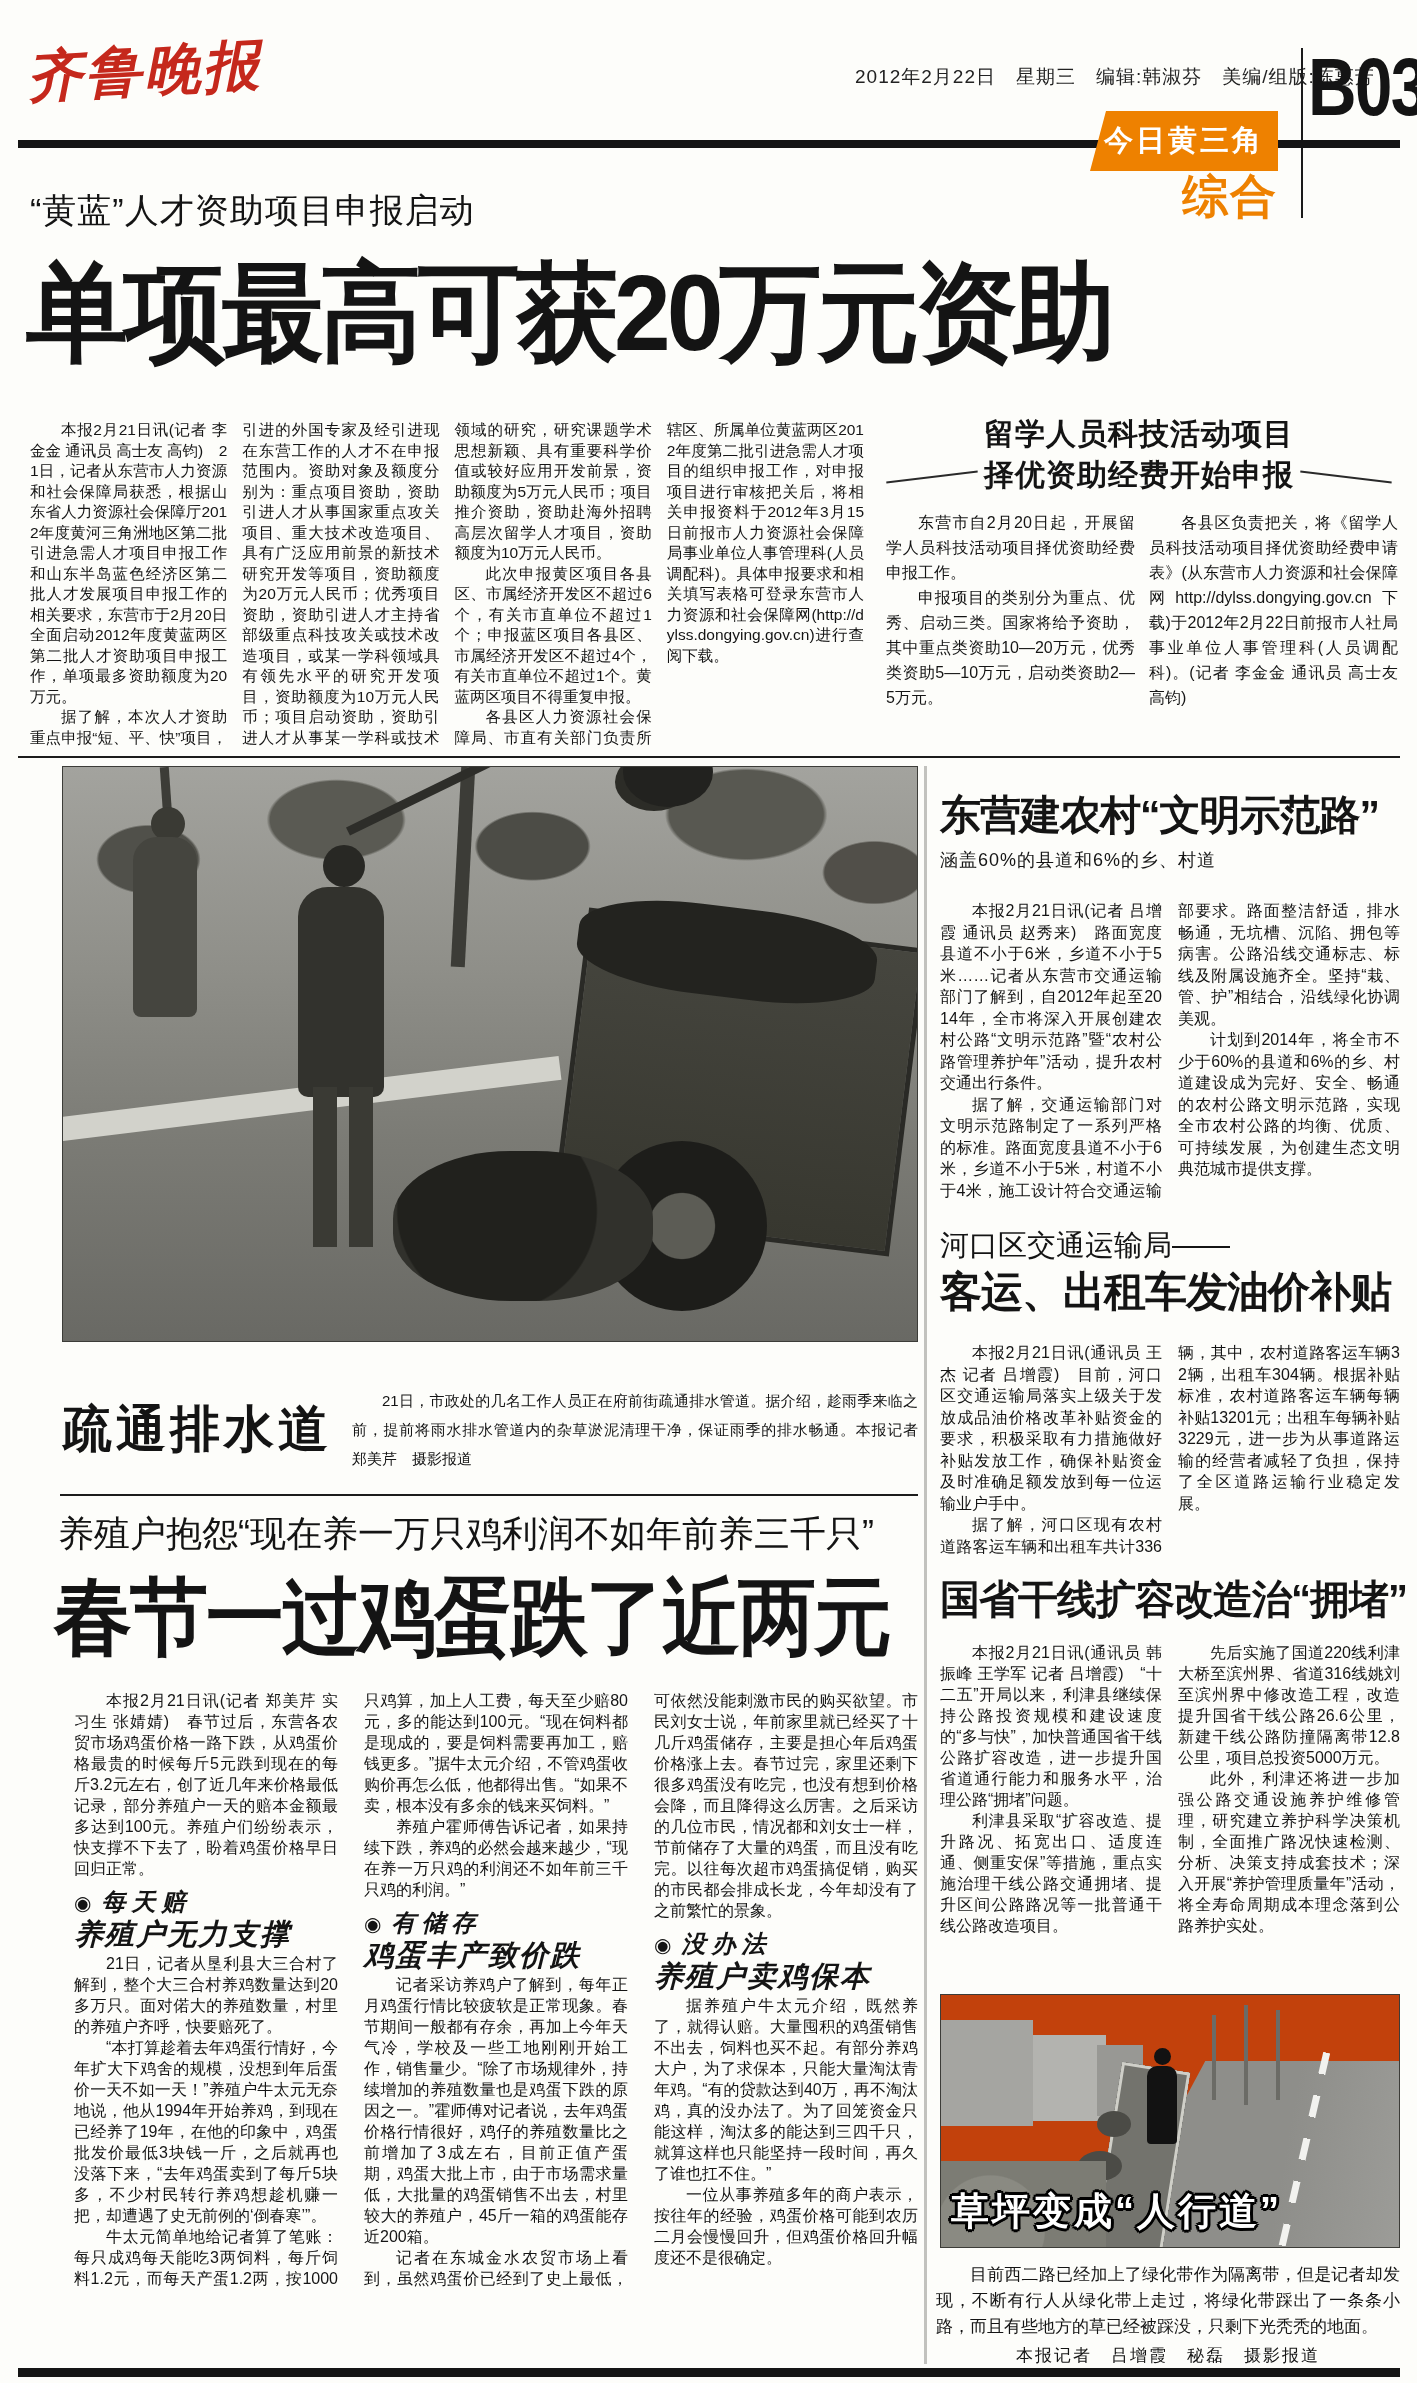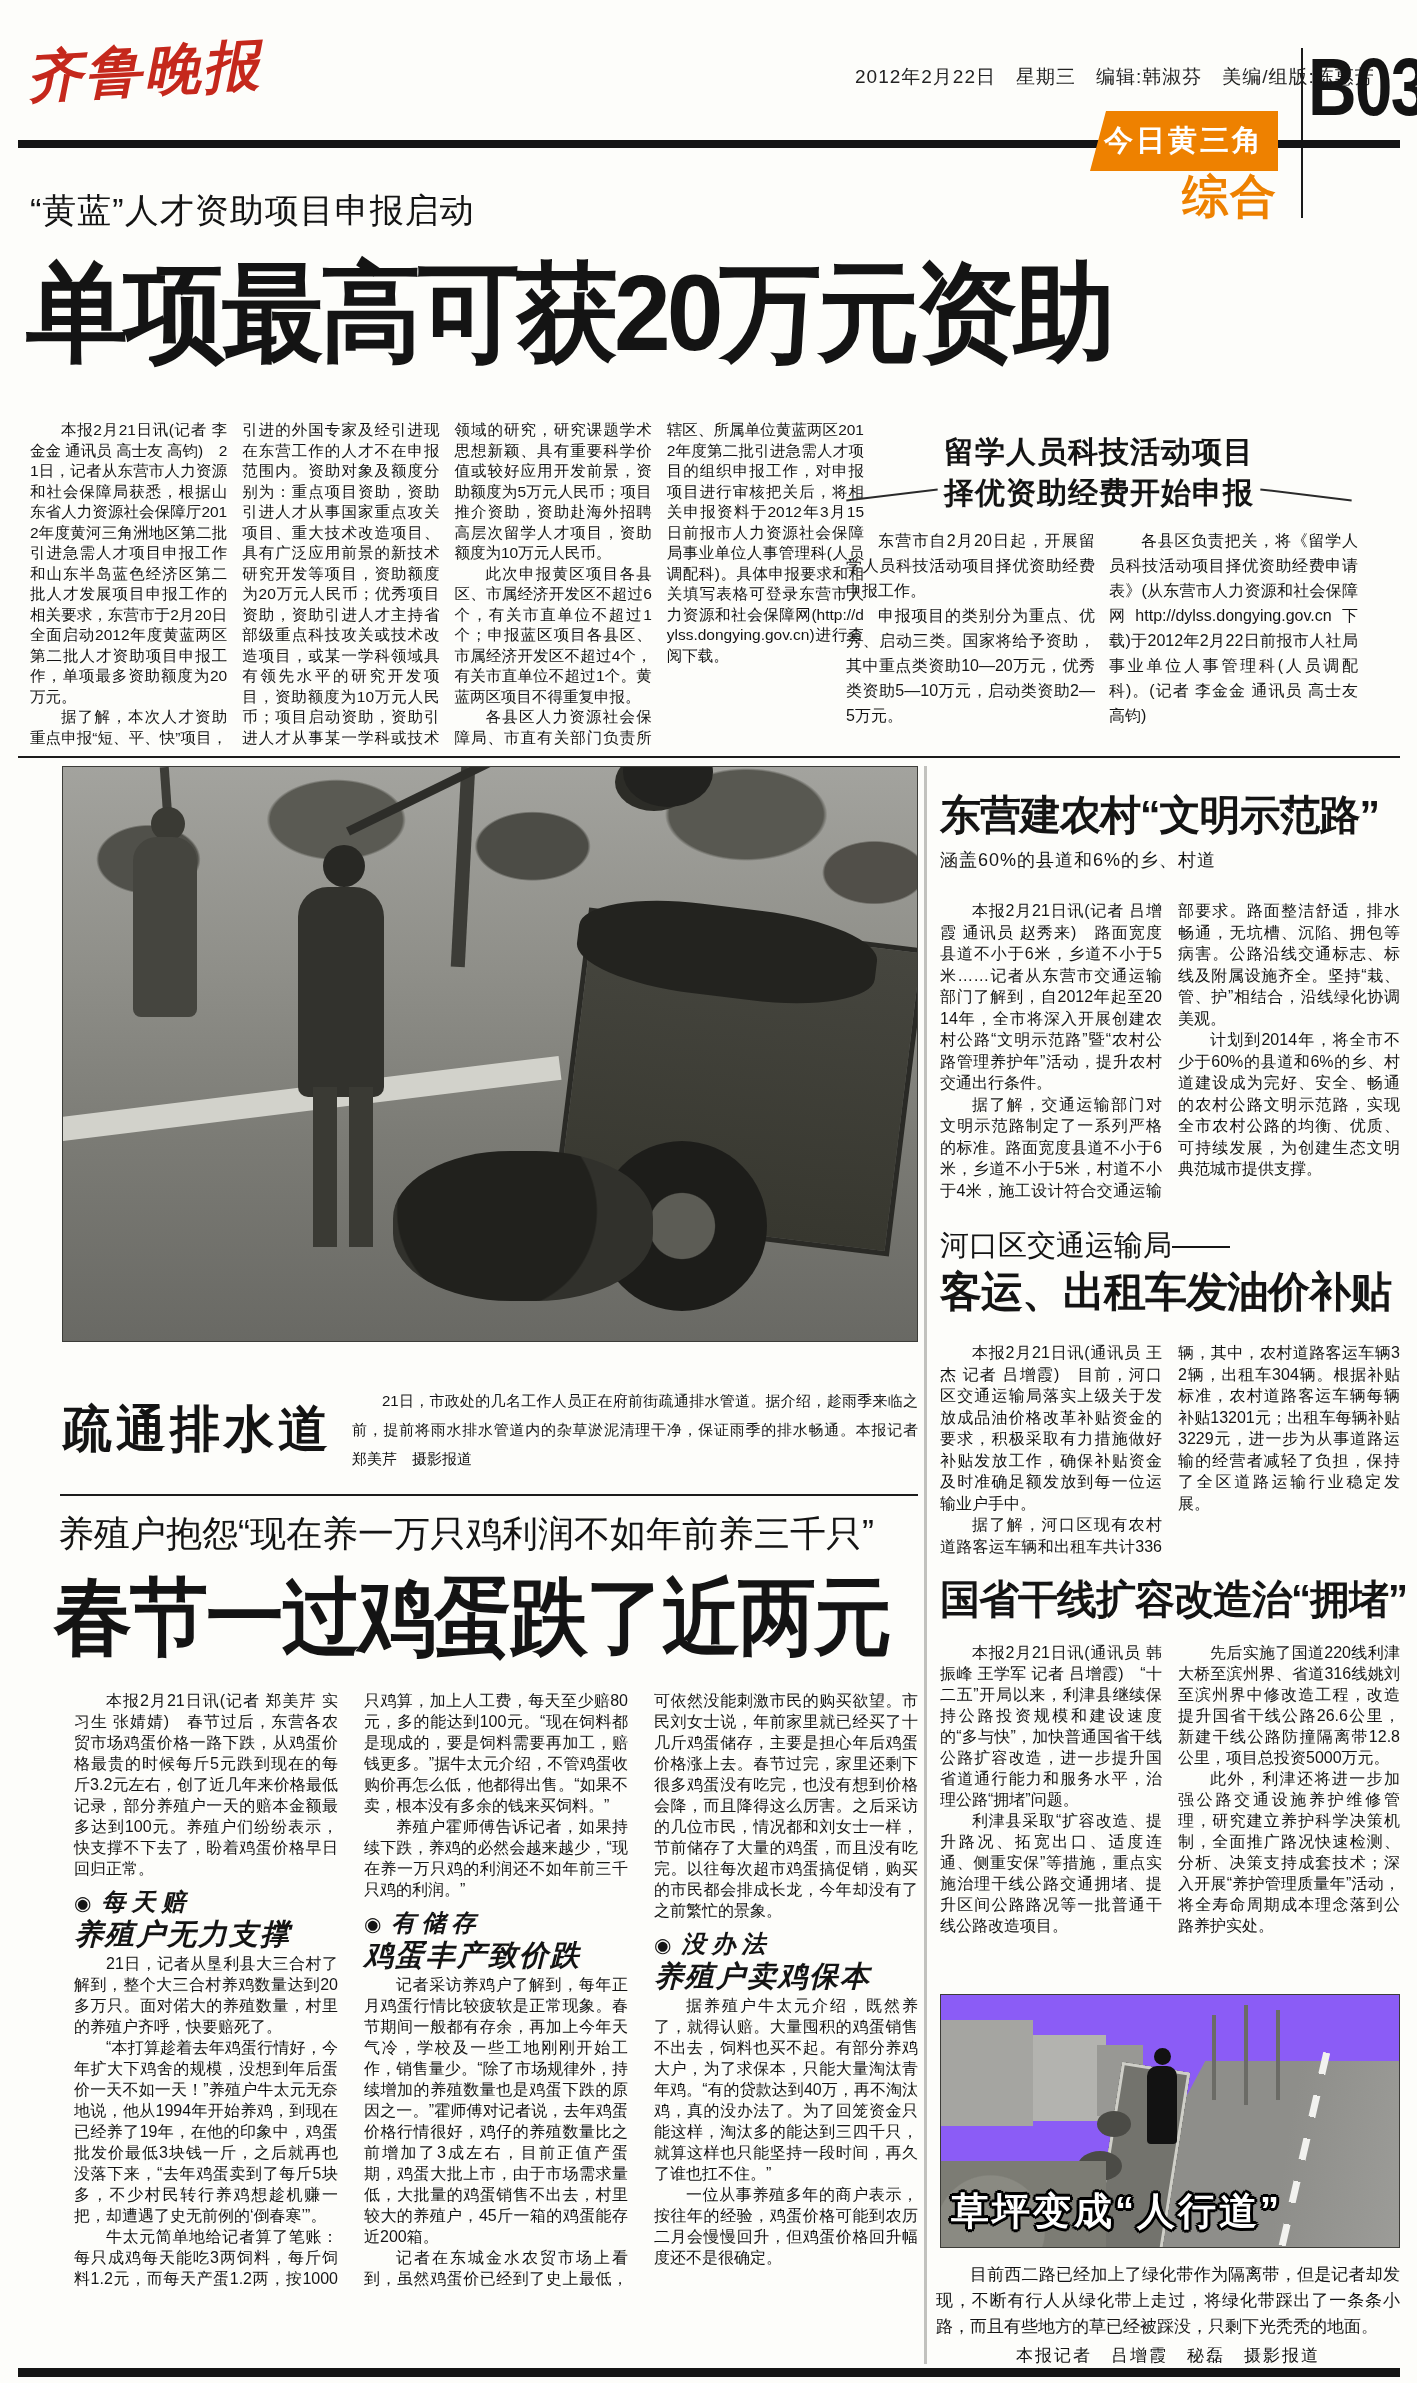--- a/index.html
+++ b/index.html
@@ -31,21 +31,21 @@
 
   
   .lead-kicker { left:30px; top:188px; font-size:34px; letter-spacing:1px; }
   .lead-head { left:26px; top:242px; width:1370px; font-size:102px; font-weight:900;
                letter-spacing:-4px; transform:scaleY(1.06); transform-origin:left top;
                white-space:nowrap; }
   .cols { text-align:justify; word-break:break-all; }
   .cols p { text-indent:2em; }
   .lead-body { left:30px; top:420px; width:834px; height:332px; column-count:4;
                column-gap:15px; font-size:15.5px; line-height:20.5px; }
-  .box { left:840px; top:414px; width:518px; height:340px;margin-top:18px; }
+  .box { left:880px; top:414px; width:518px; height:340px; }
   .box-title { text-align:center; font-size:30px; font-weight:900; line-height:1.35;
                letter-spacing:1px; }
   .deco-line { width:92px; height:2px; background:#2a2a2a; top:62px; }
   .deco-left { left:6px; transform:rotate(-7deg); }
   .deco-right { right:6px; transform:rotate(7deg); }
   .box-body { left:6px; top:96px; width:512px; height:238px; column-count:2;
               column-gap:14px; font-size:16px; line-height:25px; position:absolute; }
 
   
   .photo1 { left:62px; top:766px; width:856px; height:576px; overflow:hidden;
@@ -106,21 +106,21 @@
   .sub-kicker { left:940px; top:1226px; font-size:29px; }
   .sub-head { left:940px; top:1264px; font-size:42px; font-weight:900; letter-spacing:-1px; white-space:nowrap; }
   .sub-body { left:940px; top:1342px; width:460px; height:220px; column-count:2;
               column-gap:16px; font-size:16px; line-height:21.5px; }
   .hwy-head { left:940px; top:1572px; font-size:40px; font-weight:900; letter-spacing:-1px; white-space:nowrap; }
   .hwy-body { left:940px; top:1642px; width:460px; height:344px; column-count:2;
               column-gap:16px; font-size:16px; line-height:21px; }
 
   
   .photo2 { left:940px; top:1994px; width:460px; height:254px; overflow:hidden;
-            border:1px solid #3c3c38; background:#8b5cf6; }
+            border:1px solid #3c3c38; background:#c2410c; }
   .p2-bld { background:#a5a5a1; }
   .p2-road { right:0; bottom:0; width:64%; height:74%;
              background:linear-gradient(100deg,#8e8e8a 0 60%,#9c9c98 100%);
              clip-path:polygon(34% 0,100% 0,100% 100%,0 100%); }
   .p2-lane { right:20%; bottom:-10px; width:7px; height:82%;
              background:repeating-linear-gradient(#f2f2ef 0 22px, transparent 22px 44px);
              transform:rotate(13deg); }
   .p2-median { left:36%; top:28%; width:15%; height:80%; background:#73736d;
                transform:rotate(9deg);
                box-shadow:inset 0 0 0 3px #cfcfc8; }

